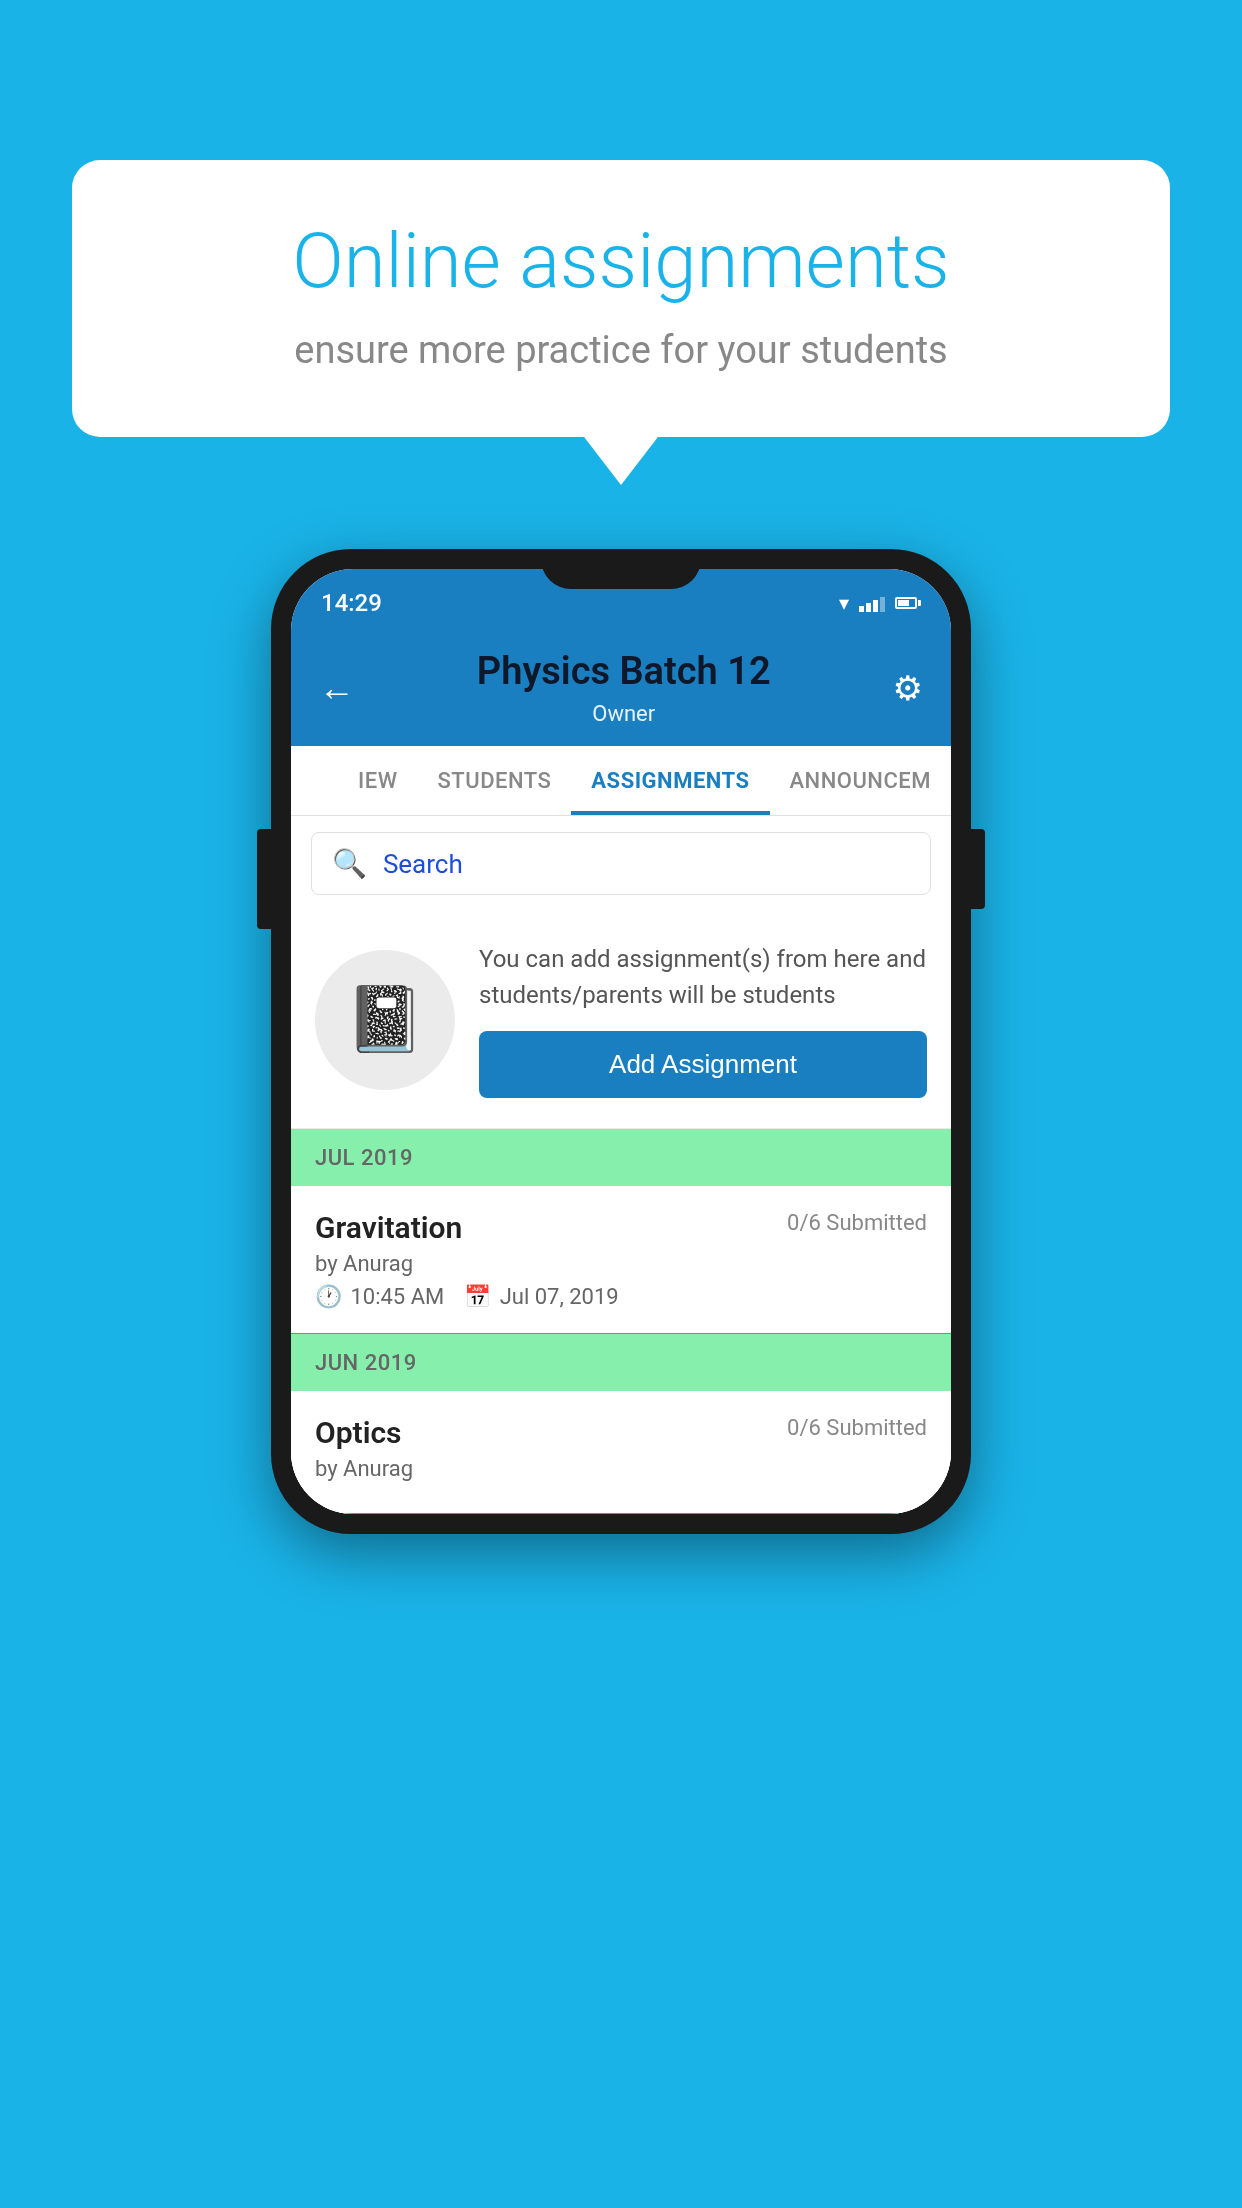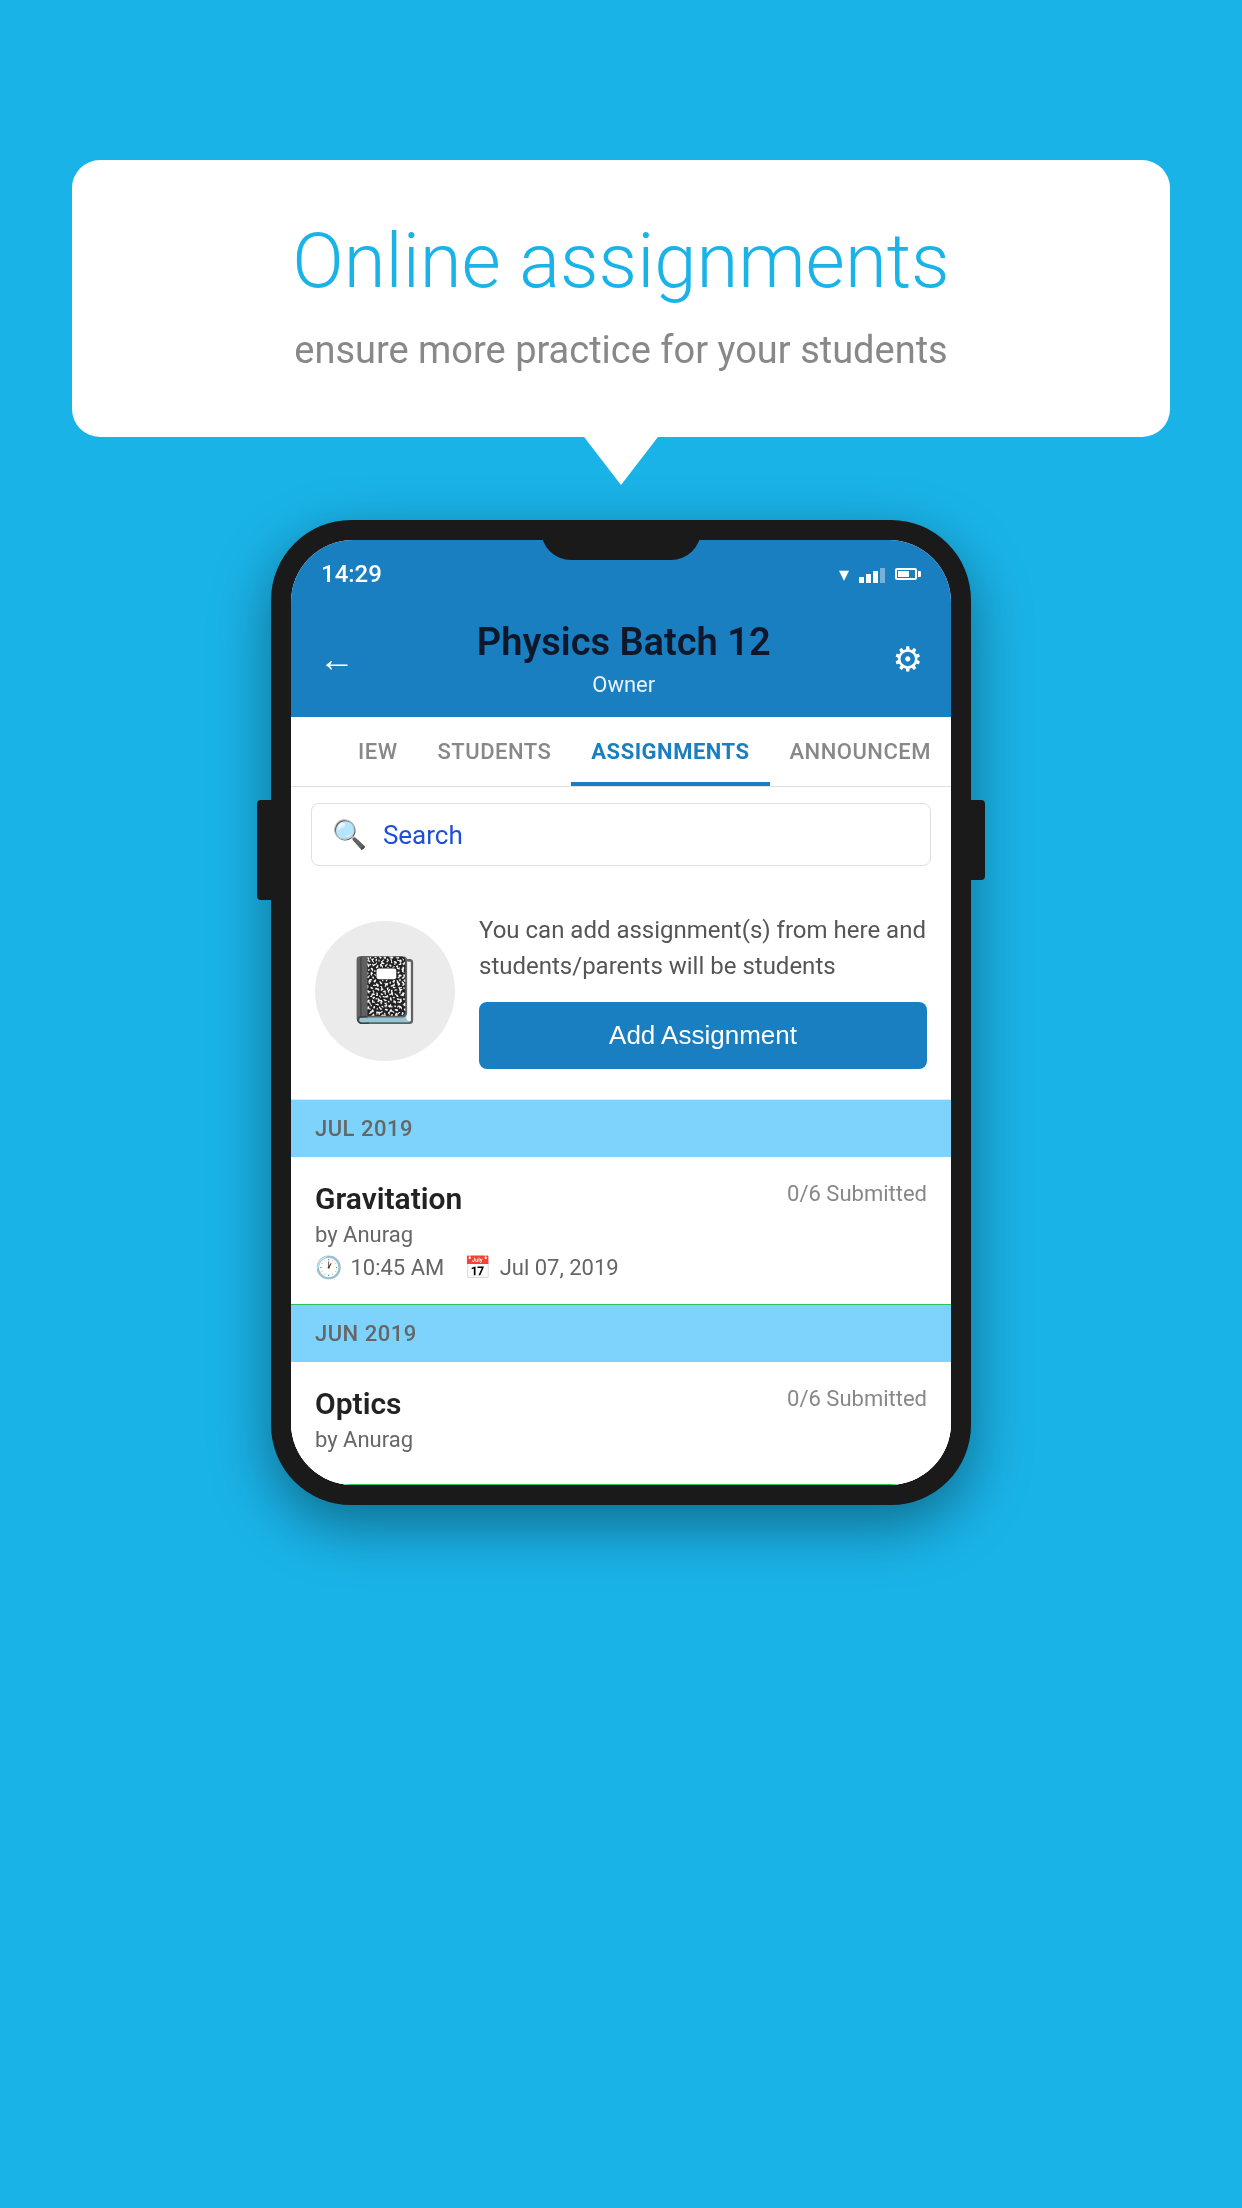--- a/index.html
+++ b/index.html
@@ -57,21 +57,21 @@
     .bubble-subtitle {
       color: #888;
       font-size: 38px;
       font-weight: 400;
       line-height: 1.4;
     }
 
     
     .phone-container {
       position: absolute;
-      top: 520px;
+      top: 549px;
       left: 50%;
       transform: translateX(-50%);
       width: 700px;
     }
 
     .phone-frame {
       background: #1a1a1a;
       border-radius: 80px;
       padding: 20px;
       position: relative;
@@ -290,21 +290,21 @@
       border-radius: 8px;
       padding: 18px 30px;
       font-size: 26px;
       font-weight: 500;
       cursor: pointer;
       width: 100%;
     }
 
     
     .section-header {
-      background: #7dd3fc;
+      background: #86efac;
       padding: 16px 24px;
       font-size: 22px;
       color: #666;
       font-weight: 500;
       letter-spacing: 0.5px;
     }
 
     
     .assignment-item {
       background: white;

